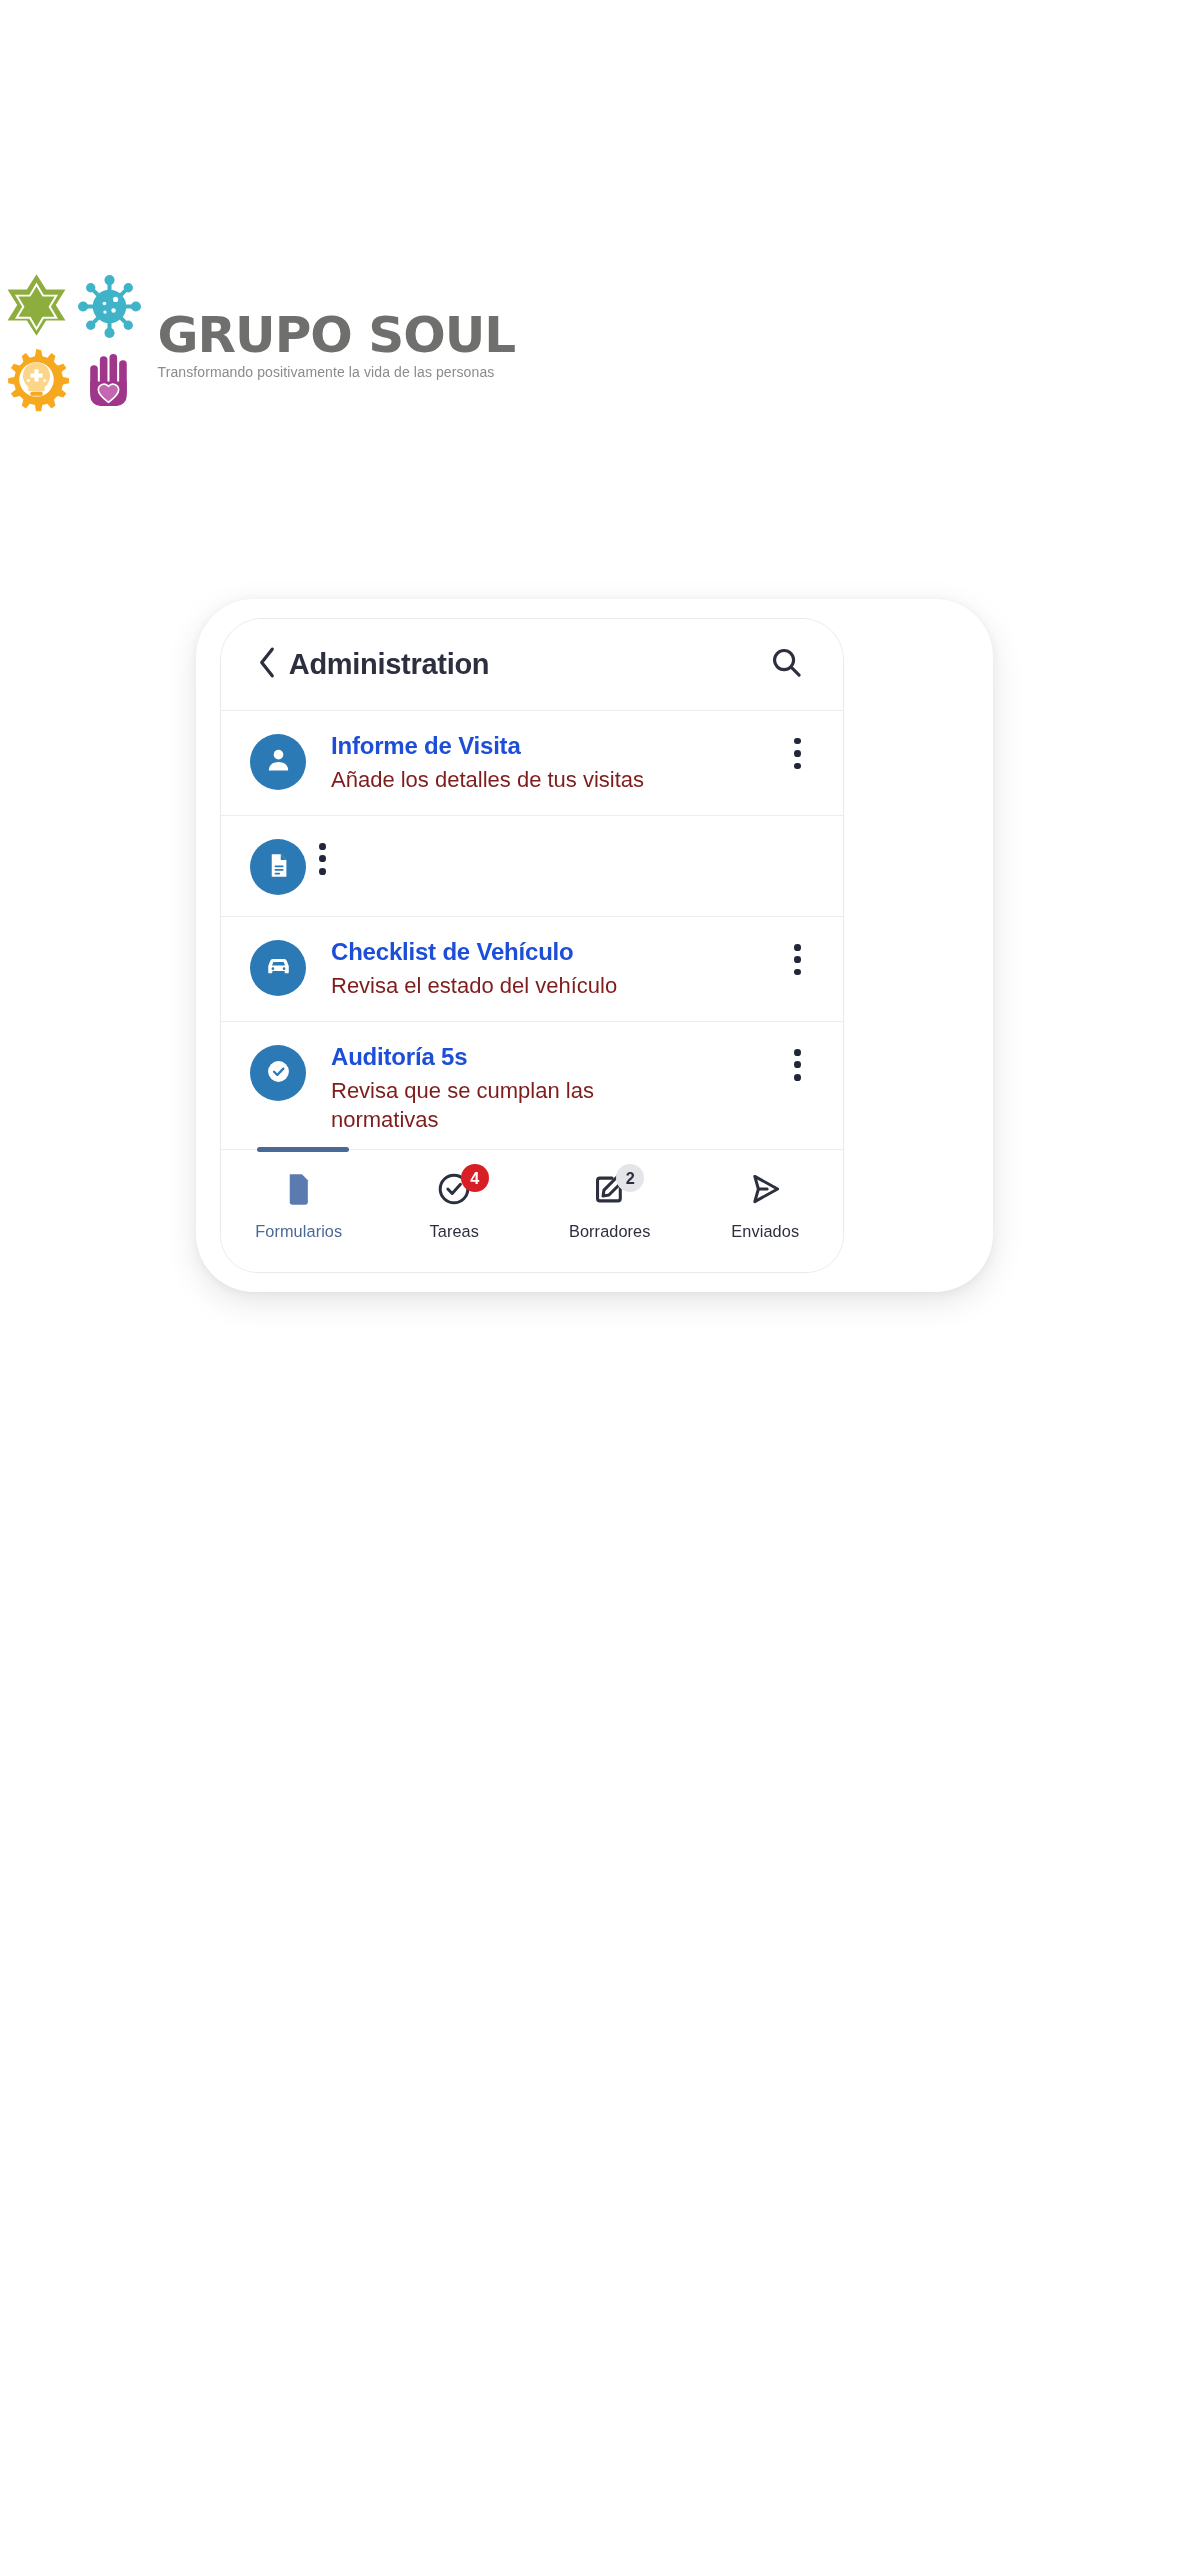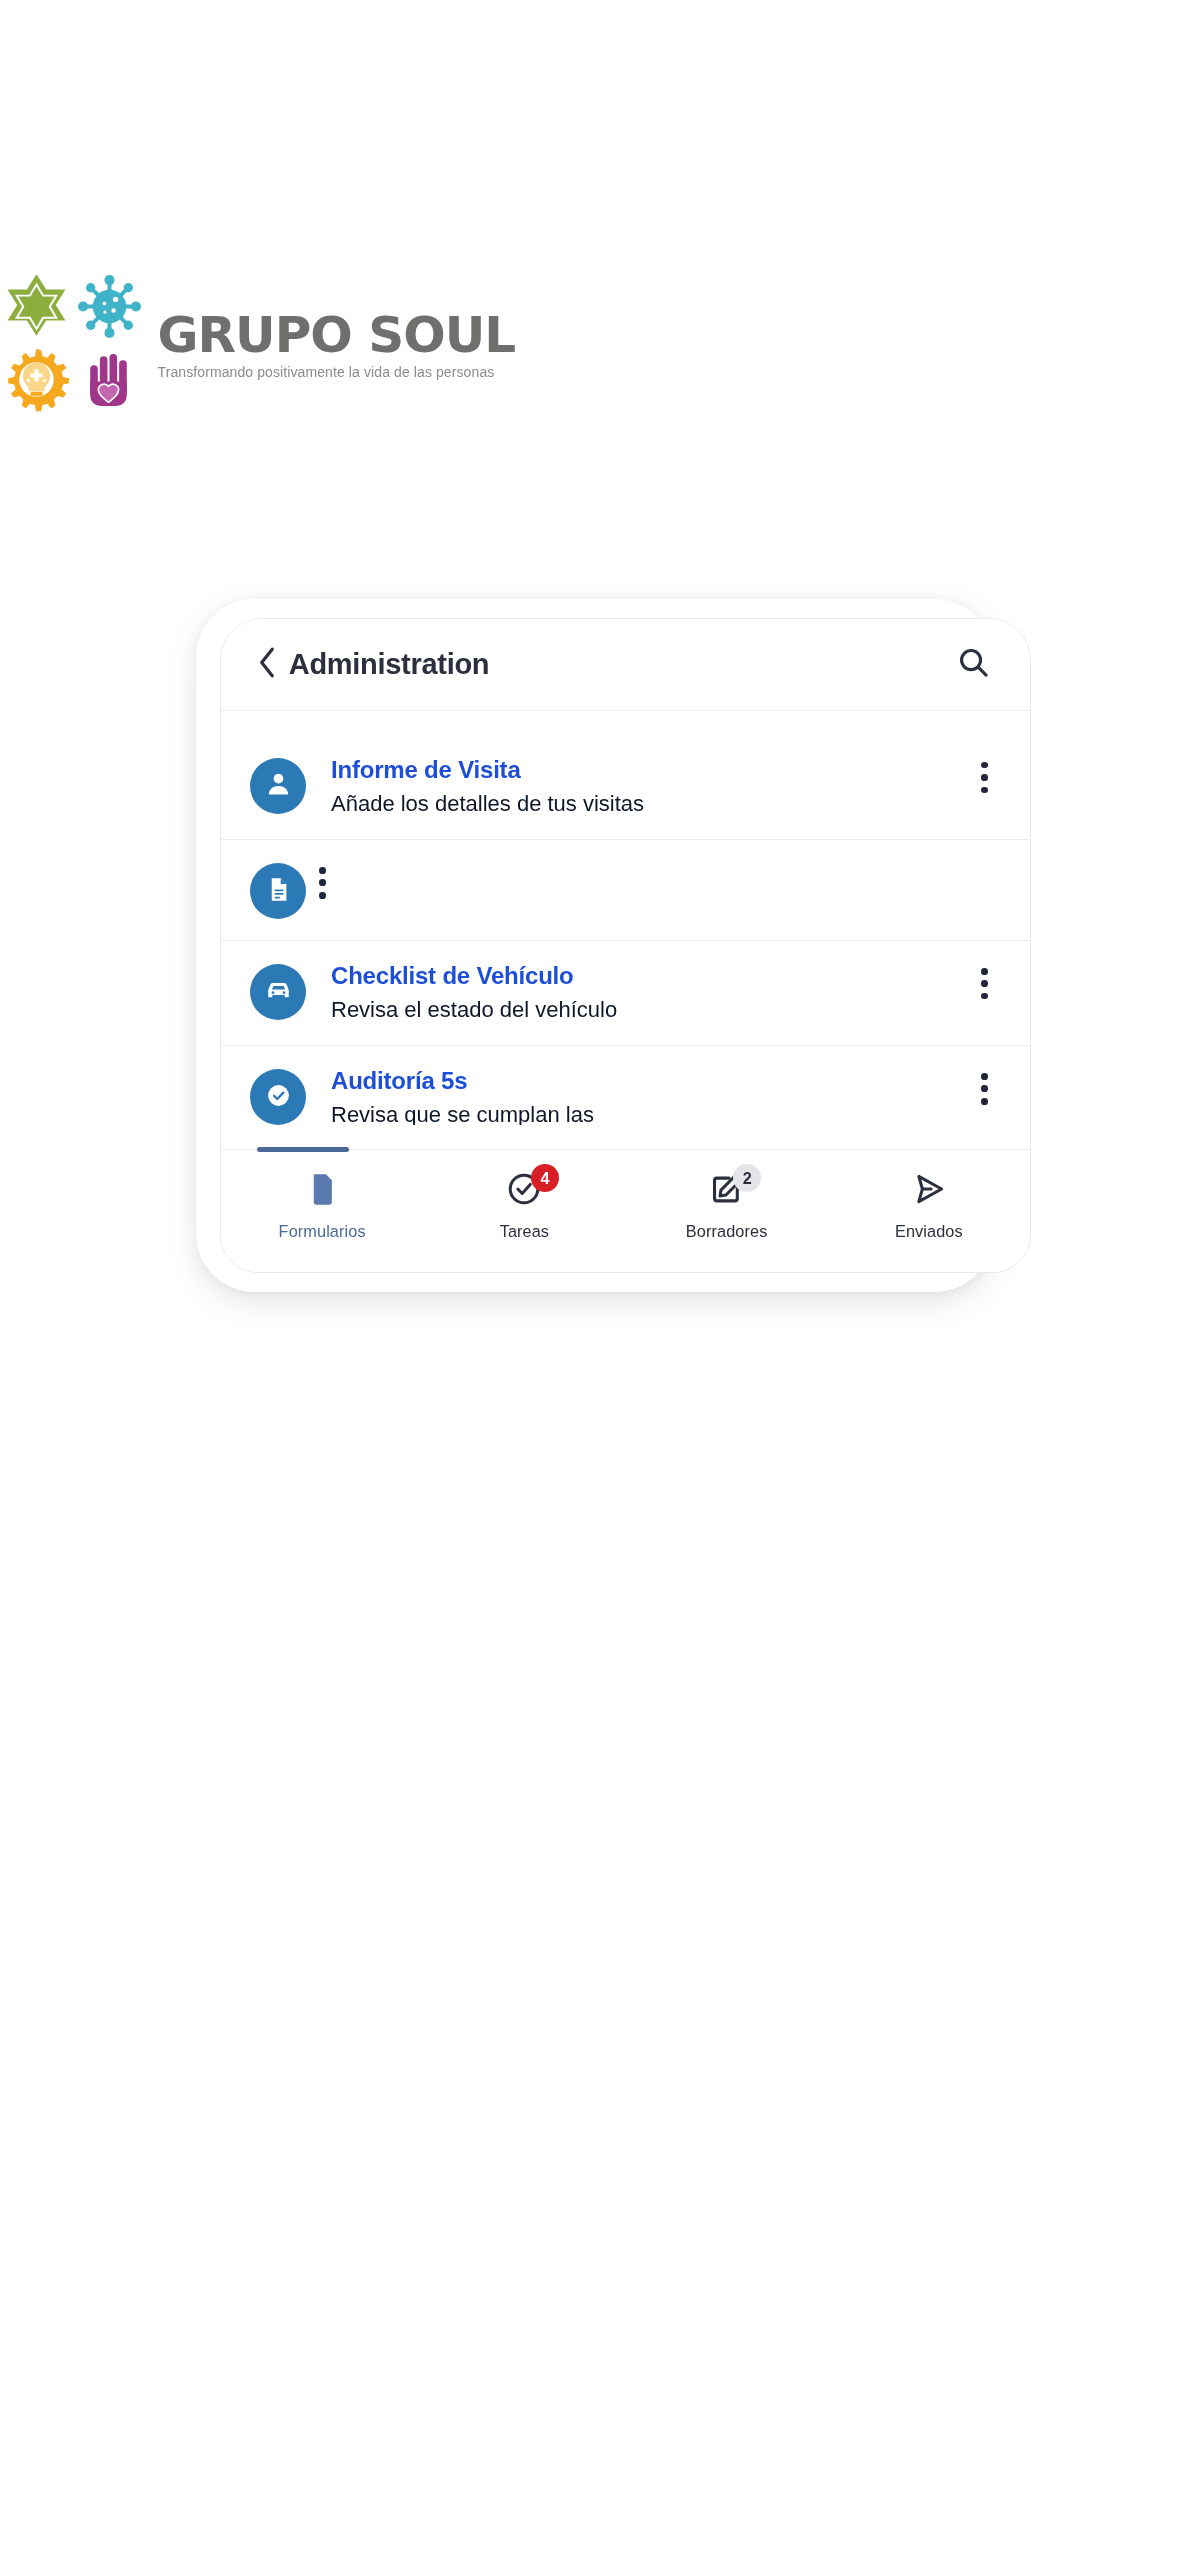--- a/index.html
+++ b/index.html
@@ -54,28 +54,27 @@
     position: absolute;
     left: 196px; top: 599px;
     width: 797px; height: 693px;
     background: #ffffff;
     border-radius: 58px;
     box-shadow: 0 9.6px 33px rgba(0,0,0,0.10), 0 1.9px 9.6px rgba(0,0,0,0.05);
   }
   .screen {
     position: absolute;
     left: 24px; top: 19px;
-    width: 811px; height: 655px;
+    width: 624px; height: 655px;
     background: #ffffff;
     border: 1px solid #e9e9ec;
     border-radius: 42px 42px 38px 38px;
     overflow: hidden;
     display: flex;
     flex-direction: column;
-    gap: 24px;
   }
 
   
   .appbar {
     flex: 0 0 auto;
     height: 92px;
     display: flex;
     align-items: center;
     padding: 0 35px 0 29px;
     border-bottom: 1px solid #eceded;
@@ -131,21 +130,21 @@
   .item-title {
     font-size: 24px;
     font-weight: 700;
     color: #1d4ed8;
     line-height: 1.18;
     letter-spacing: -0.2px;
   }
   .item-sub {
     font-size: 22px;
     font-weight: 400;
-    color: #0f172a;
+    color: #7f1d1d;
     line-height: 1.32;
     margin-top: 4.8px;
     max-width: 326px;
   }
   .kebab {
     flex: 0 0 auto;
     width: 33px;
     padding-top: 5.8px;
     display: flex;
     flex-direction: column;

